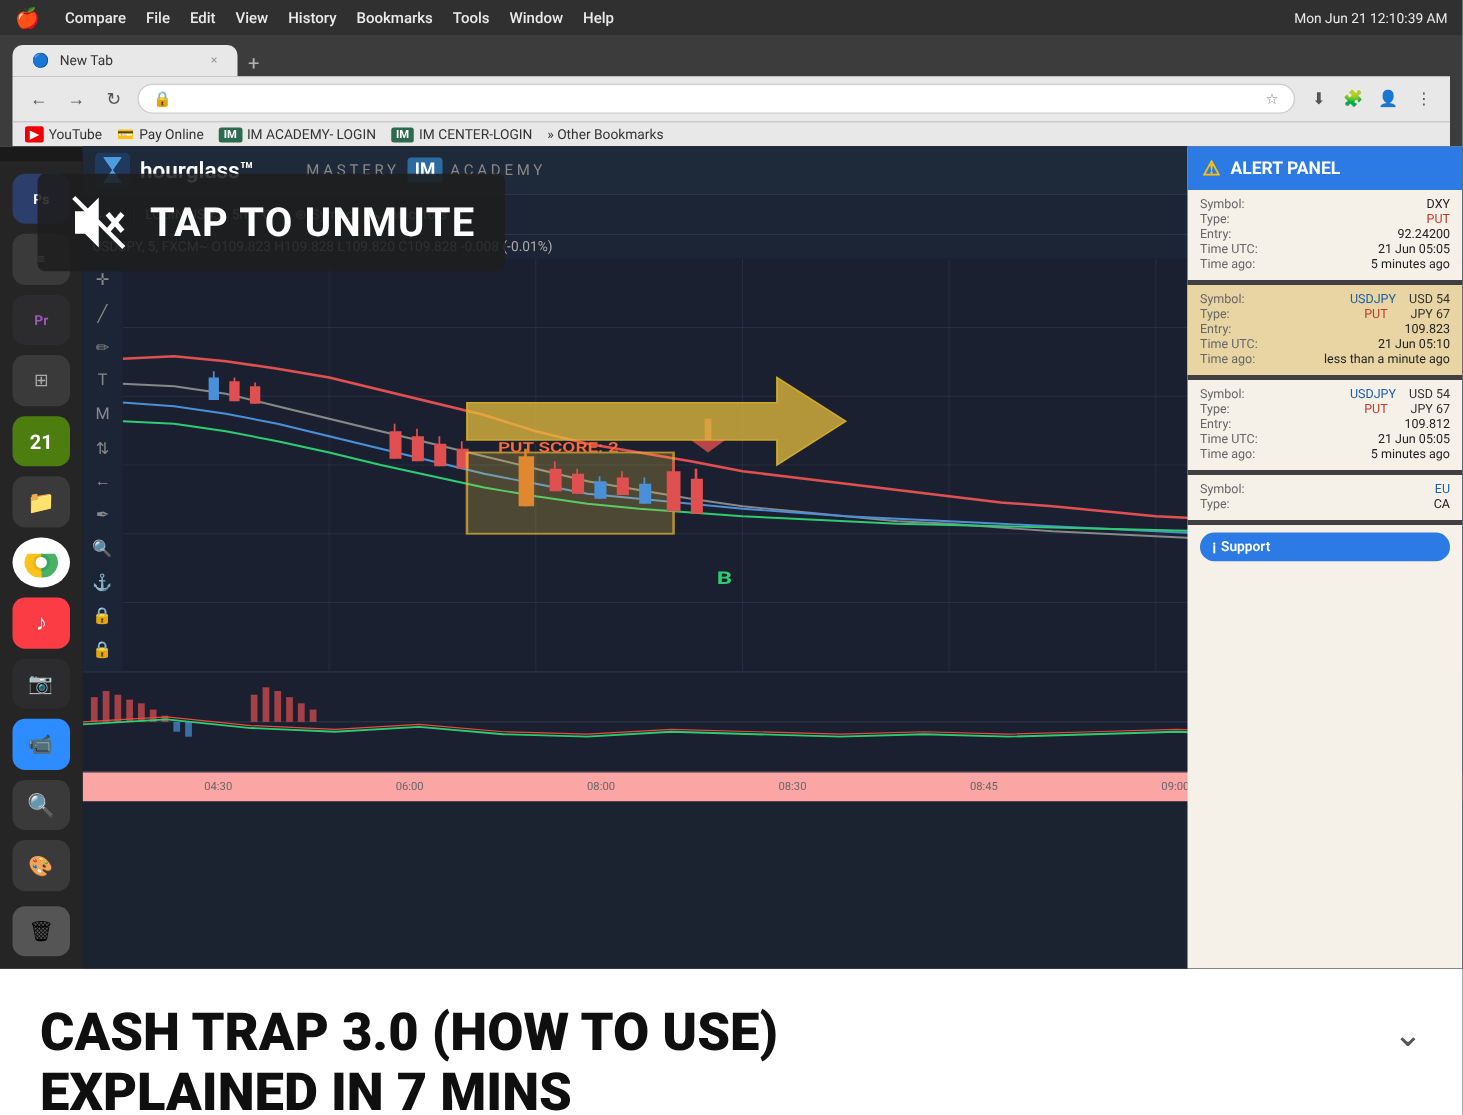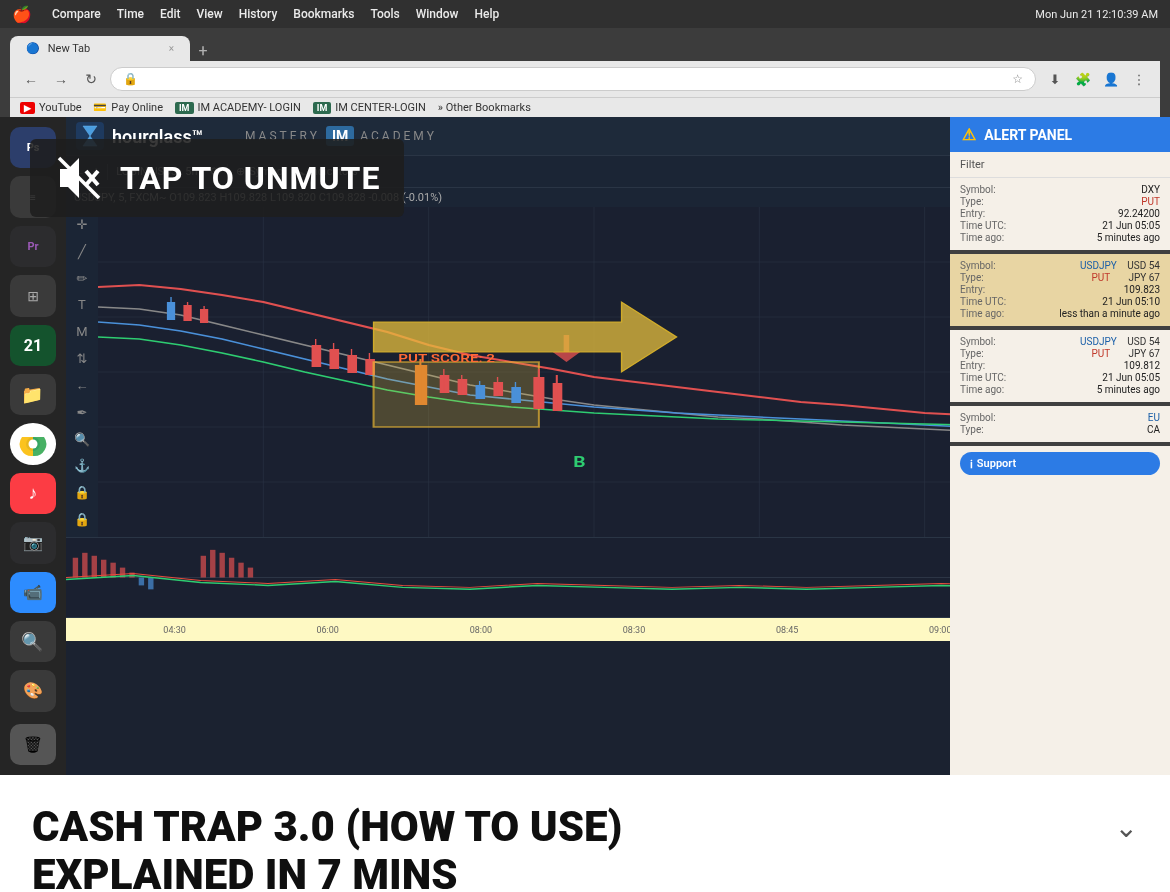--- a/index.html
+++ b/index.html
@@ -178,21 +178,21 @@
       color: white;
       font-size: 32px;
       font-weight: 700;
       letter-spacing: 1px;
     }
 
     
     .mac-dock {
       position: absolute;
       left: 0;
-      top: 0;
+      top: 12px;
       bottom: 0;
       width: 66px;
       background: rgba(40, 40, 40, 0.85);
       display: flex;
       flex-direction: column;
       align-items: center;
       padding: 8px 0;
       gap: 4px;
       z-index: 5;
     }
@@ -459,21 +459,21 @@
     .oscillator-area {
       height: 80px;
       background: #1a2030;
       border-top: 1px solid #2a3545;
       position: relative;
     }
 
     
     .time-axis {
       height: 24px;
-      background: #fef9c3;
+      background: #fca5a5;
       display: flex;
       align-items: center;
       padding-left: 32px;
       gap: 0;
       border-top: 1px solid #2a3545;
     }
     .time-label {
       font-size: 9px;
       color: #666;
       flex: 1;
@@ -503,21 +503,21 @@
       margin-top: 8px;
       cursor: pointer;
     }
   </style>
 </head>
 <body>
 
 <div class="menubar">
   <span class="menubar-apple">🍎</span>
   <span class="menubar-item">Compare</span>
-  <span class="menubar-item">Time</span>
+  <span class="menubar-item">File</span>
   <span class="menubar-item">Edit</span>
   <span class="menubar-item">View</span>
   <span class="menubar-item">History</span>
   <span class="menubar-item">Bookmarks</span>
   <span class="menubar-item">Tools</span>
   <span class="menubar-item">Window</span>
   <span class="menubar-item">Help</span>
   <div class="menubar-right">
     <span class="menubar-right-item">Mon Jun 21  12:10:39 AM</span>
   </div>
@@ -592,21 +592,21 @@
     </div>
     <div class="dock-item" style="background:#3a3a3a;">
       <span style="color:white;font-size:10px;">≡</span>
     </div>
     <div class="dock-item" style="background:#2c2c2e;">
       <span style="color:#9b59b6;font-size:11px;font-weight:700;">Pr</span>
     </div>
     <div class="dock-item" style="background:#3a3a3a;">
       <span style="color:#aaa;font-size:14px;">⊞</span>
     </div>
-    <div class="dock-item" style="background:#14532d;color:white;font-size:16px;font-weight:700;">21</div>
+    <div class="dock-item" style="background:#4d7c0f;color:white;font-size:16px;font-weight:700;">21</div>
     <div class="dock-item" style="background:#3a3a3a;">
       <span style="font-size:18px;">📁</span>
     </div>
     <div class="dock-item chrome">
       <svg width="28" height="28" viewBox="0 0 28 28">
         <circle cx="14" cy="14" r="14" fill="white"></circle>
         <circle cx="14" cy="14" r="7" fill="#4285f4"></circle>
         <path d="M14 7 L25 7 A12 12 0 0 1 14 26 Z" fill="#34a853" opacity="0.9"></path>
         <path d="M14 7 L3 7 A12 12 0 0 0 14 26 Z" fill="#fbbc05" opacity="0.9"></path>
         <circle cx="14" cy="14" r="4.5" fill="white"></circle>
@@ -836,23 +836,20 @@
       <div class="time-label">08:45</div>
       <div class="time-label">09:00</div>
       <div class="time-label">09:15</div>
     </div>
 
     <div class="alert-panel">
       <div class="alert-panel-header">
         <span class="alert-triangle">⚠</span>
         <span>ALERT PANEL</span>
       </div>
-      <div class="alert-filter">
-        <span>Filter</span>
-      </div>
 
       <div class="alert-entry">
         <div class="alert-row">
           <span class="alert-label">Symbol:</span>
           <span class="alert-value">DXY</span>
         </div>
         <div class="alert-row">
           <span class="alert-label">Type:</span>
           <span class="alert-value red">PUT</span>
         </div>

